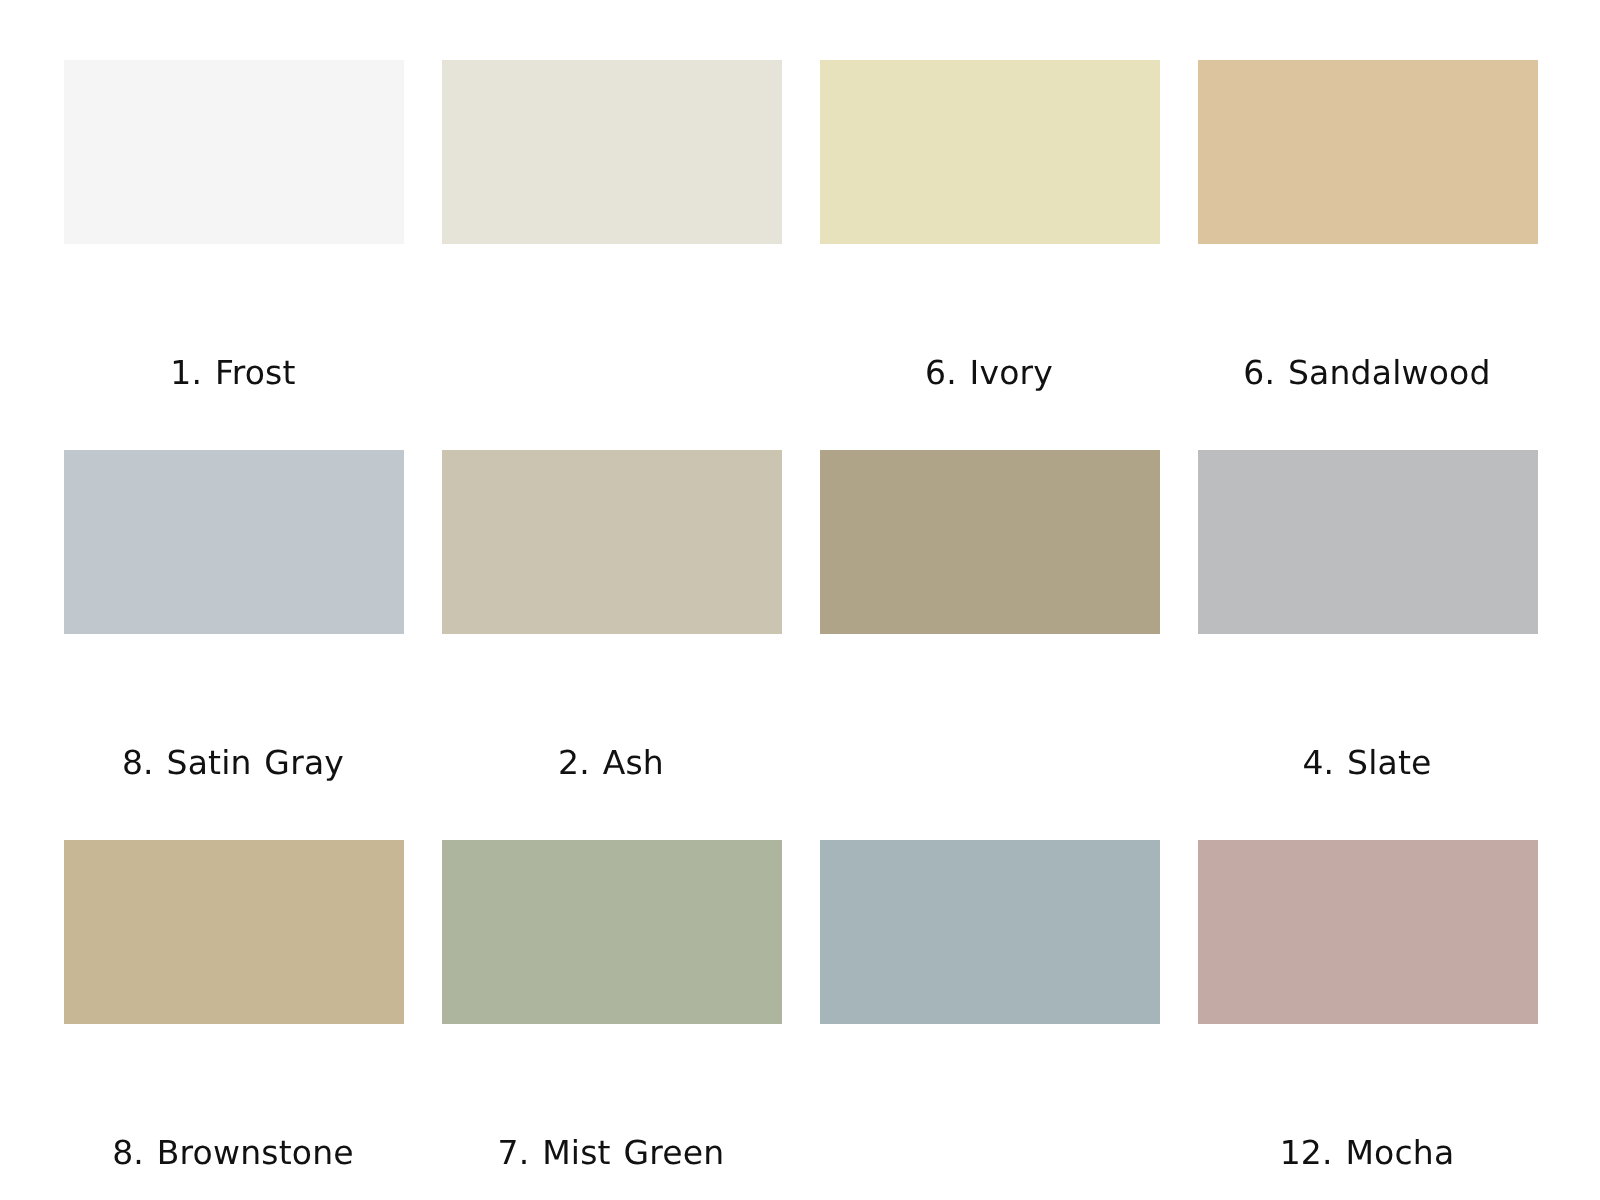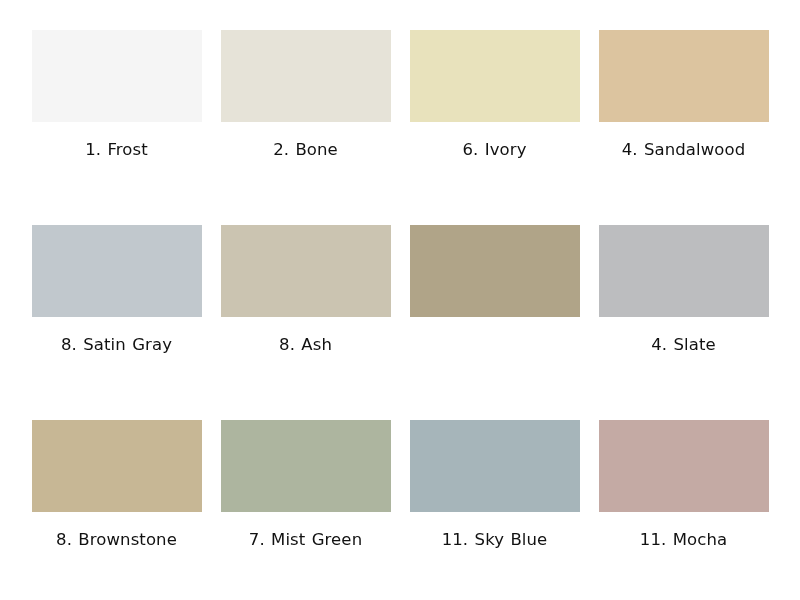--- a/index.html
+++ b/index.html
@@ -30,20 +30,21 @@
     height: 195px;
   }
 
   .swatch-cell {
     width: 25%;
     display: flex;
     flex-direction: column;
     align-items: center;
     box-sizing: border-box;
     padding: 0 8px;
+    gap: 37px;
   }
 
   .swatch-chip {
     width: 170px;
     height: 92px;
     box-sizing: border-box;
     flex: 0 0 auto;
   }
 
   .swatch-label {
@@ -63,40 +64,39 @@
 
 <div id="palette-board">
 
   <div class="swatch-row">
     <div class="swatch-cell">
       <div class="swatch-chip" style="background-color: rgb(245, 245, 245);"></div>
       <div class="swatch-label">1. Frost</div>
     </div>
     <div class="swatch-cell">
       <div class="swatch-chip" style="background-color: rgb(230, 227, 216);"></div>
-      <div class="swatch-label">2. Bone</div>
     </div>
     <div class="swatch-cell">
       <div class="swatch-chip" style="background-color: rgb(232, 226, 188);"></div>
       <div class="swatch-label">6. Ivory</div>
     </div>
     <div class="swatch-cell">
       <div class="swatch-chip" style="background-color: rgb(220, 196, 159);"></div>
-      <div class="swatch-label">4. Sandalwood</div>
+      <div class="swatch-label">6. Sandalwood</div>
     </div>
   </div>
 
   <div class="swatch-row">
     <div class="swatch-cell">
       <div class="swatch-chip" style="background-color: rgb(193, 200, 205);"></div>
       <div class="swatch-label">8. Satin Gray</div>
     </div>
     <div class="swatch-cell">
       <div class="swatch-chip" style="background-color: rgb(203, 196, 177);"></div>
-      <div class="swatch-label">8. Ash</div>
+      <div class="swatch-label">2. Ash</div>
     </div>
     <div class="swatch-cell">
       <div class="swatch-chip" style="background-color: rgb(176, 164, 136);"></div>
     </div>
     <div class="swatch-cell">
       <div class="swatch-chip" style="background-color: rgb(188, 189, 191);"></div>
       <div class="swatch-label">4. Slate</div>
     </div>
   </div>
 
@@ -104,21 +104,20 @@
     <div class="swatch-cell">
       <div class="swatch-chip" style="background-color: rgb(199, 183, 149);"></div>
       <div class="swatch-label">8. Brownstone</div>
     </div>
     <div class="swatch-cell">
       <div class="swatch-chip" style="background-color: rgb(173, 181, 159);"></div>
       <div class="swatch-label">7. Mist Green</div>
     </div>
     <div class="swatch-cell">
       <div class="swatch-chip" style="background-color: rgb(166, 181, 186);"></div>
-      <div class="swatch-label">11. Sky Blue</div>
     </div>
     <div class="swatch-cell">
       <div class="swatch-chip" style="background-color: rgb(196, 170, 164);"></div>
-      <div class="swatch-label">11. Mocha</div>
+      <div class="swatch-label">12. Mocha</div>
     </div>
   </div>
 
 </div>
 
 </body></html>

